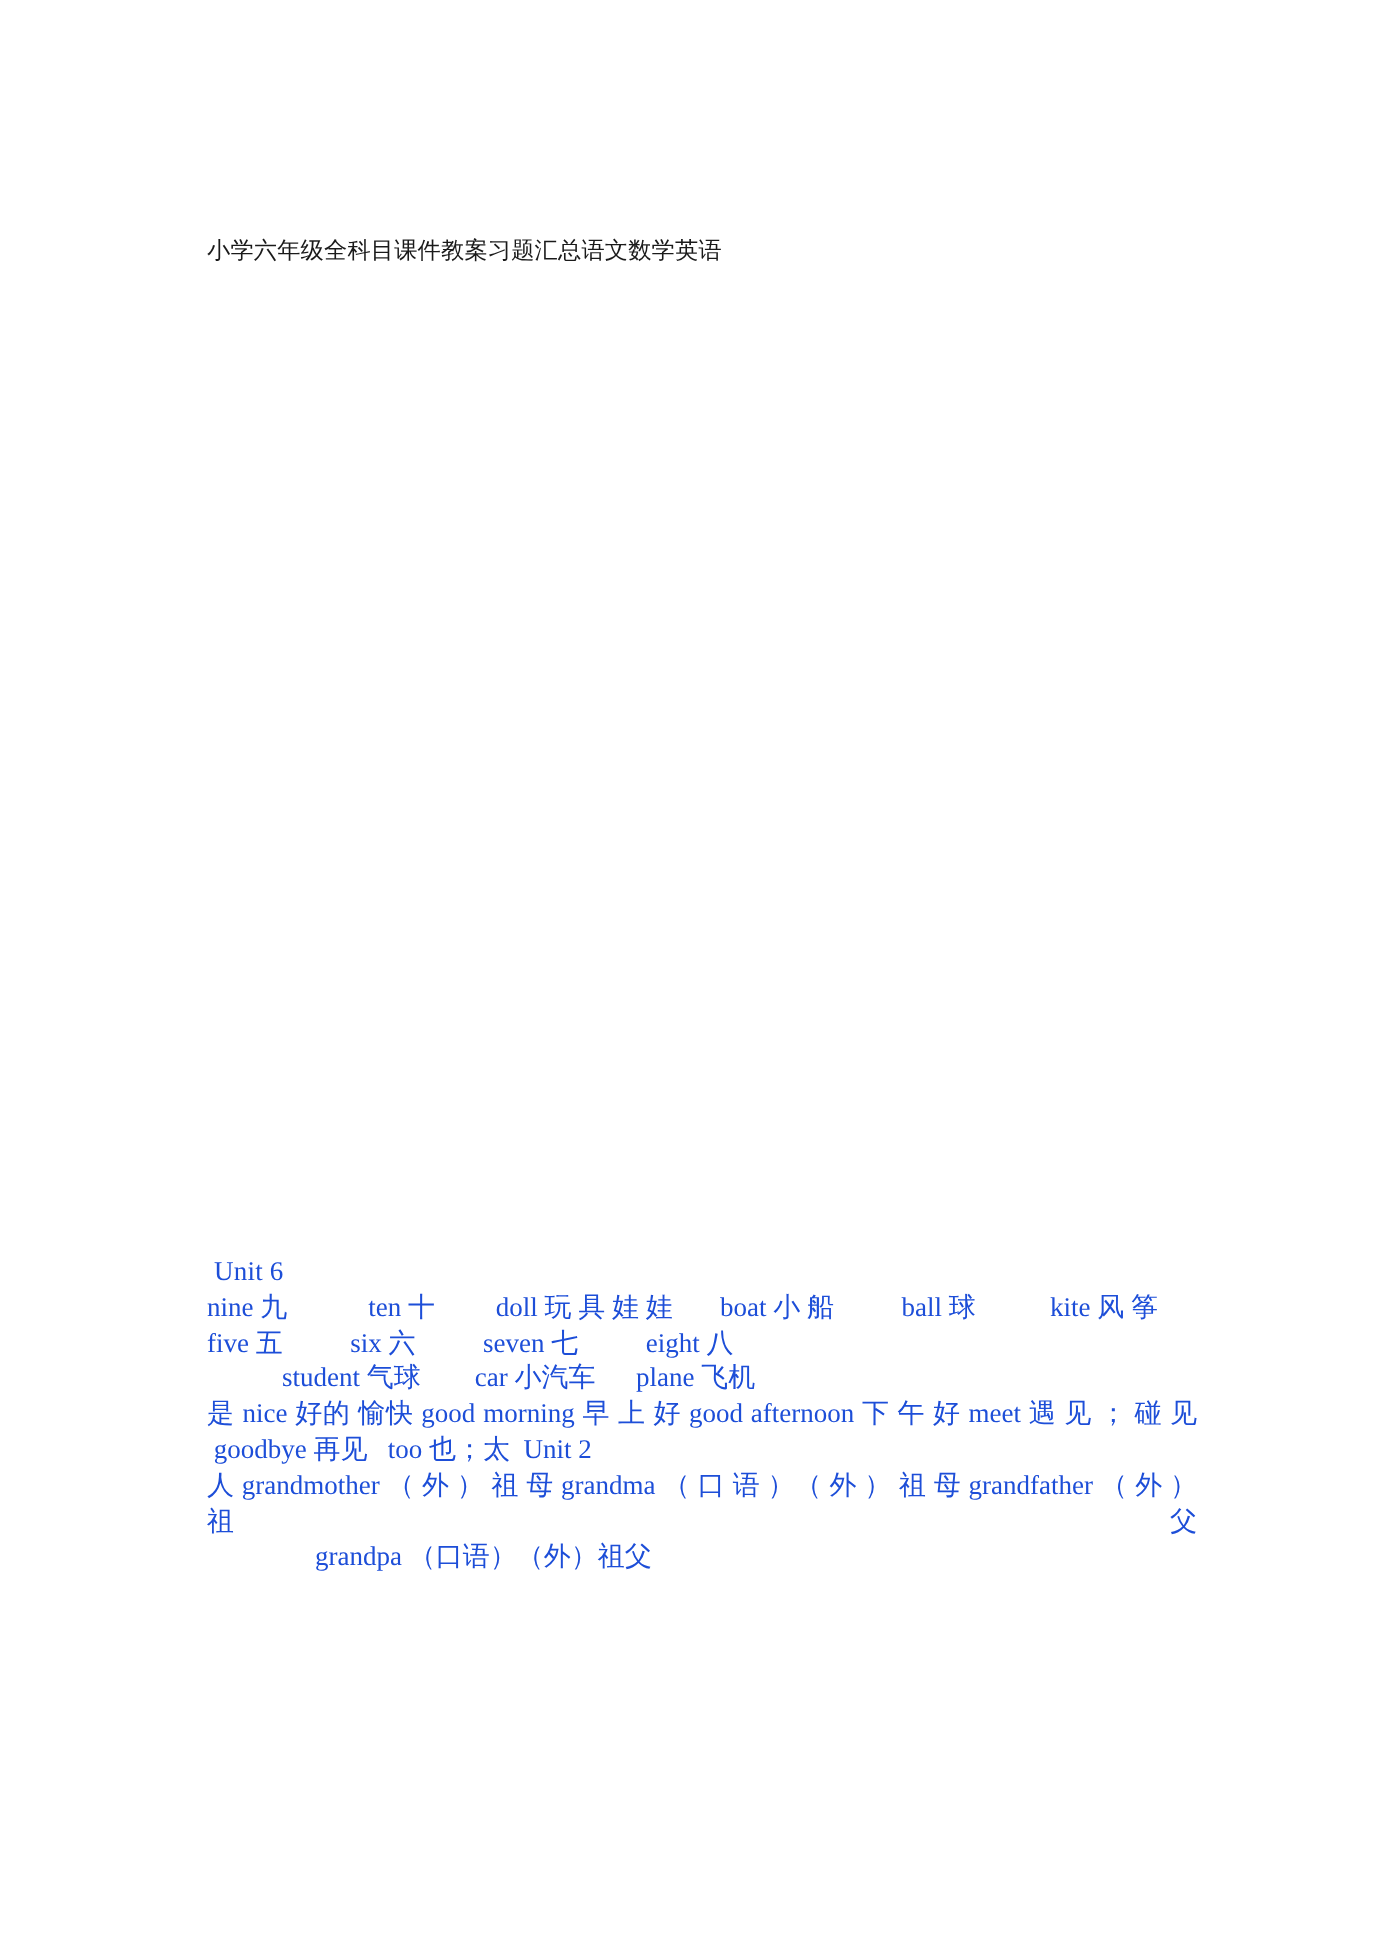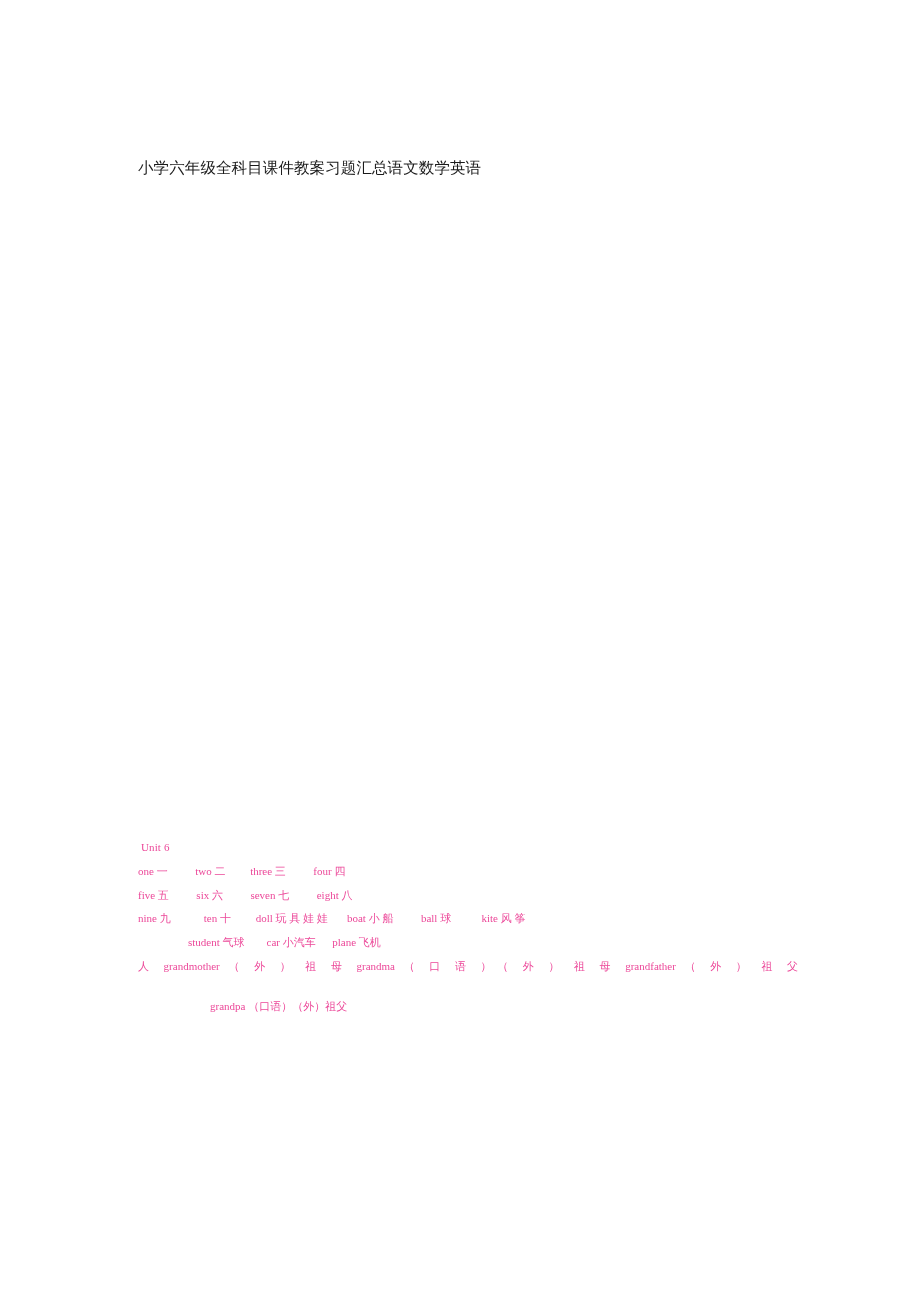--- a/index.html
+++ b/index.html
@@ -34,61 +34,62 @@
     letter-spacing: 0.1px;
     white-space: nowrap;
     color: #1a1a1a;
   }
   
   .body-block {
     position: absolute;
     left: 138px;
     top: 836px;
     width: 660px;
-    font-size: 11px;
+    font-size: 18px;
     line-height: 23.8px;
-    color: #ec4899;
+    color: #1d4ed8;
   }
   .line {
     white-space: pre;
     display: block;
   }
   
   .line.justified {
     white-space: normal;
     text-align: justify;
     text-align-last: justify;
     word-spacing: 0.02em;
   }
   .line.indent-md { padding-left: 50px; }
-  .line.indent-lg { padding-left: 72px; margin-top: 16px; }
+  .line.indent-lg { padding-left: 72px; }
   .line.tight { letter-spacing: 0.15px; }
 </style>
 </head>
 <body>
 
 <div class="page">
 
   <div class="doc-title">小学六年级全科目课件教案习题汇总语文数学英语</div>
 
   <div class="body-block">
 
     <span class="line tight"> Unit 6</span>
 
-    <span class="line">one 一          two 二         three 三          four 四</span>
+
+    <span class="line">nine 九            ten 十         doll 玩 具 娃 娃       boat 小 船          ball 球           kite 风 筝</span>
 
     <span class="line">five 五          six 六          seven 七          eight 八</span>
-
-    <span class="line">nine 九            ten 十         doll 玩 具 娃 娃       boat 小 船          ball 球           kite 风 筝</span>
 
     <span class="line indent-md">student 气球        car 小汽车      plane 飞机</span>
 
 
 
+    <span class="line justified">是 nice 好的 愉快          good morning 早 上 好 good afternoon 下 午 好  meet 遇 见 ； 碰 见</span>
 
+    <span class="line"> goodbye 再见   too 也；太  Unit 2</span>
 
 
     <span class="line justified">人 grandmother （ 外 ） 祖 母     grandma （ 口 语 ）（ 外 ） 祖 母 grandfather （ 外 ） 祖 父</span>
 
     <span class="line indent-lg">grandpa （口语）（外）祖父</span>
 
   </div>
 </div>
 
 </body></html>

